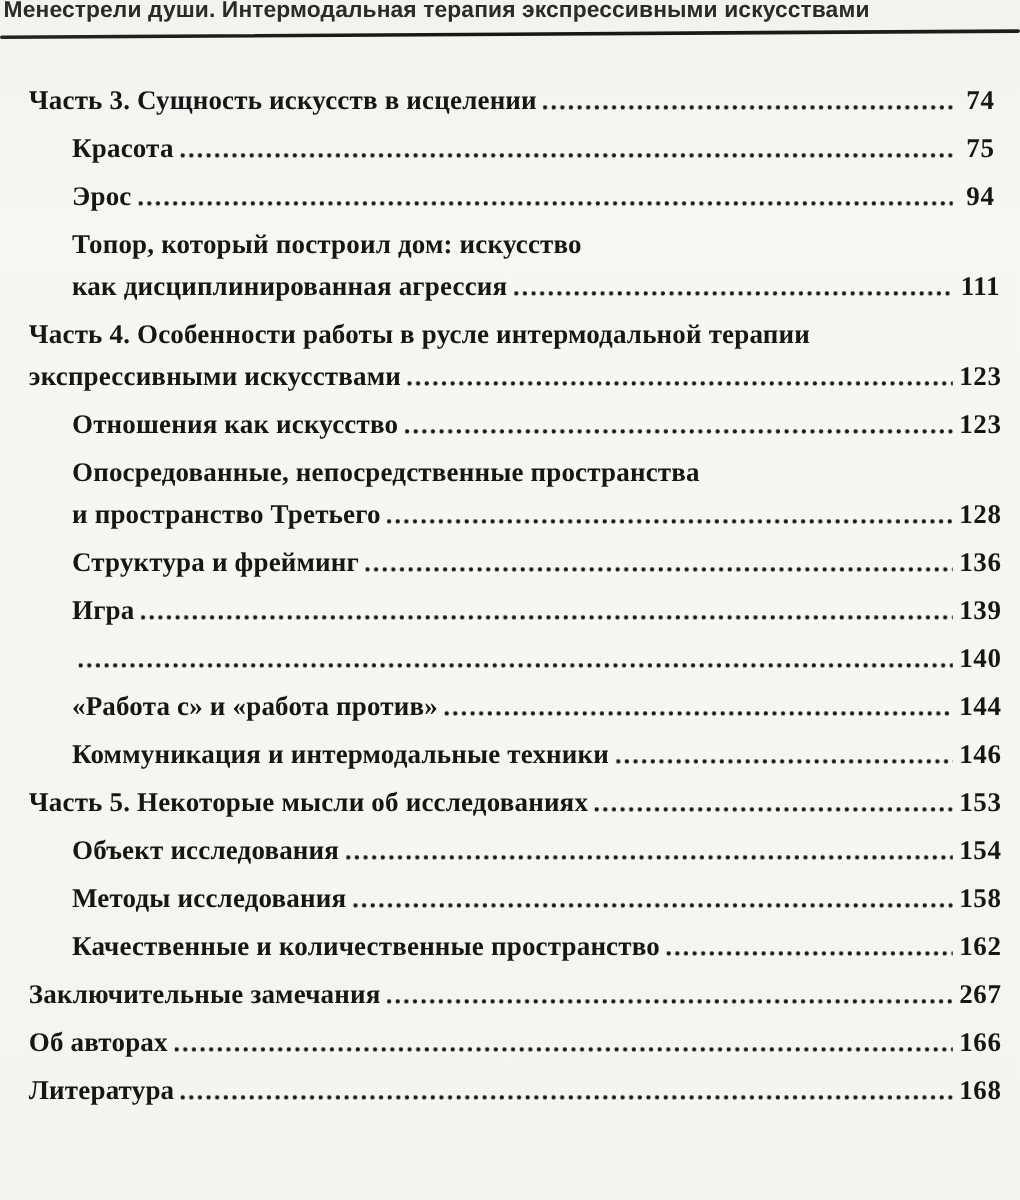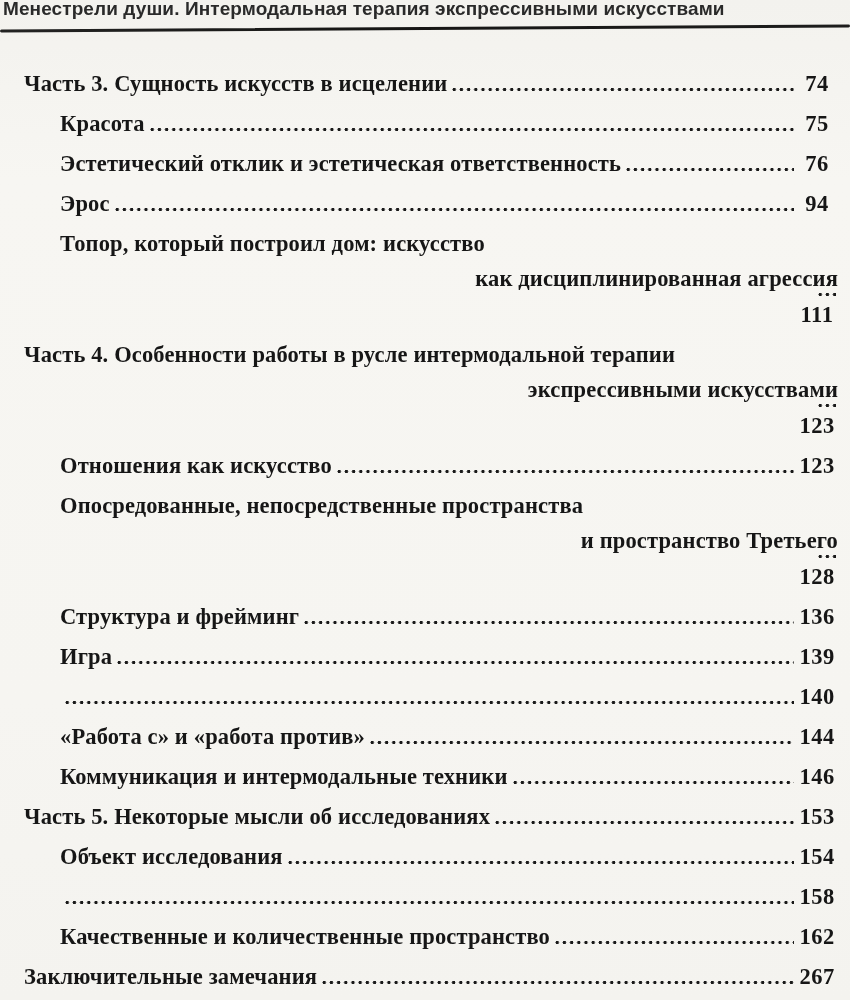--- a/index.html
+++ b/index.html
@@ -46,21 +46,20 @@
   }
   .entry {
     margin-bottom: 14px;
   }
   .entry .row {
     display: flex;
     align-items: flex-end;
   }
   .entry .row + .row {
     margin-top: 9px;
-    flex-direction: column;
   }
   .entry .title {
     white-space: nowrap;
     letter-spacing: 0.15px;
   }
   .entry .leader {
     flex: 1 1 auto;
     height: 5px;
     margin: 0 2px 5px 5px;
     background-image: radial-gradient(circle at 2.2px 2.5px, #191919 1.5px, rgba(0,0,0,0) 2px);
@@ -93,27 +92,20 @@
       </div>
       <div class="entry sub">
         <div class="row">
           <span class="title">Красота</span>
           <span class="leader"></span>
           <span class="page-num">75</span>
         </div>
       </div>
       <div class="entry sub">
         <div class="row">
-          <span class="title">Эстетический отклик и эстетическая ответственность</span>
-          <span class="leader"></span>
-          <span class="page-num">76</span>
-        </div>
-      </div>
-      <div class="entry sub">
-        <div class="row">
           <span class="title">Эрос</span>
           <span class="leader"></span>
           <span class="page-num">94</span>
         </div>
       </div>
       <div class="entry sub">
         <div class="row">
           <span class="title">Топор, который построил дом: искусство</span>
         </div>
         <div class="row">
@@ -192,20 +184,21 @@
       </div>
       <div class="entry sub">
         <div class="row">
           <span class="title">Объект исследования</span>
           <span class="leader"></span>
           <span class="page-num">154</span>
         </div>
       </div>
       <div class="entry sub">
         <div class="row">
+          <span class="title">Методы исследования</span>
           <span class="leader"></span>
           <span class="page-num">158</span>
         </div>
       </div>
       <div class="entry sub">
         <div class="row">
           <span class="title">Качественные и количественные пространство</span>
           <span class="leader"></span>
           <span class="page-num">162</span>
         </div>

